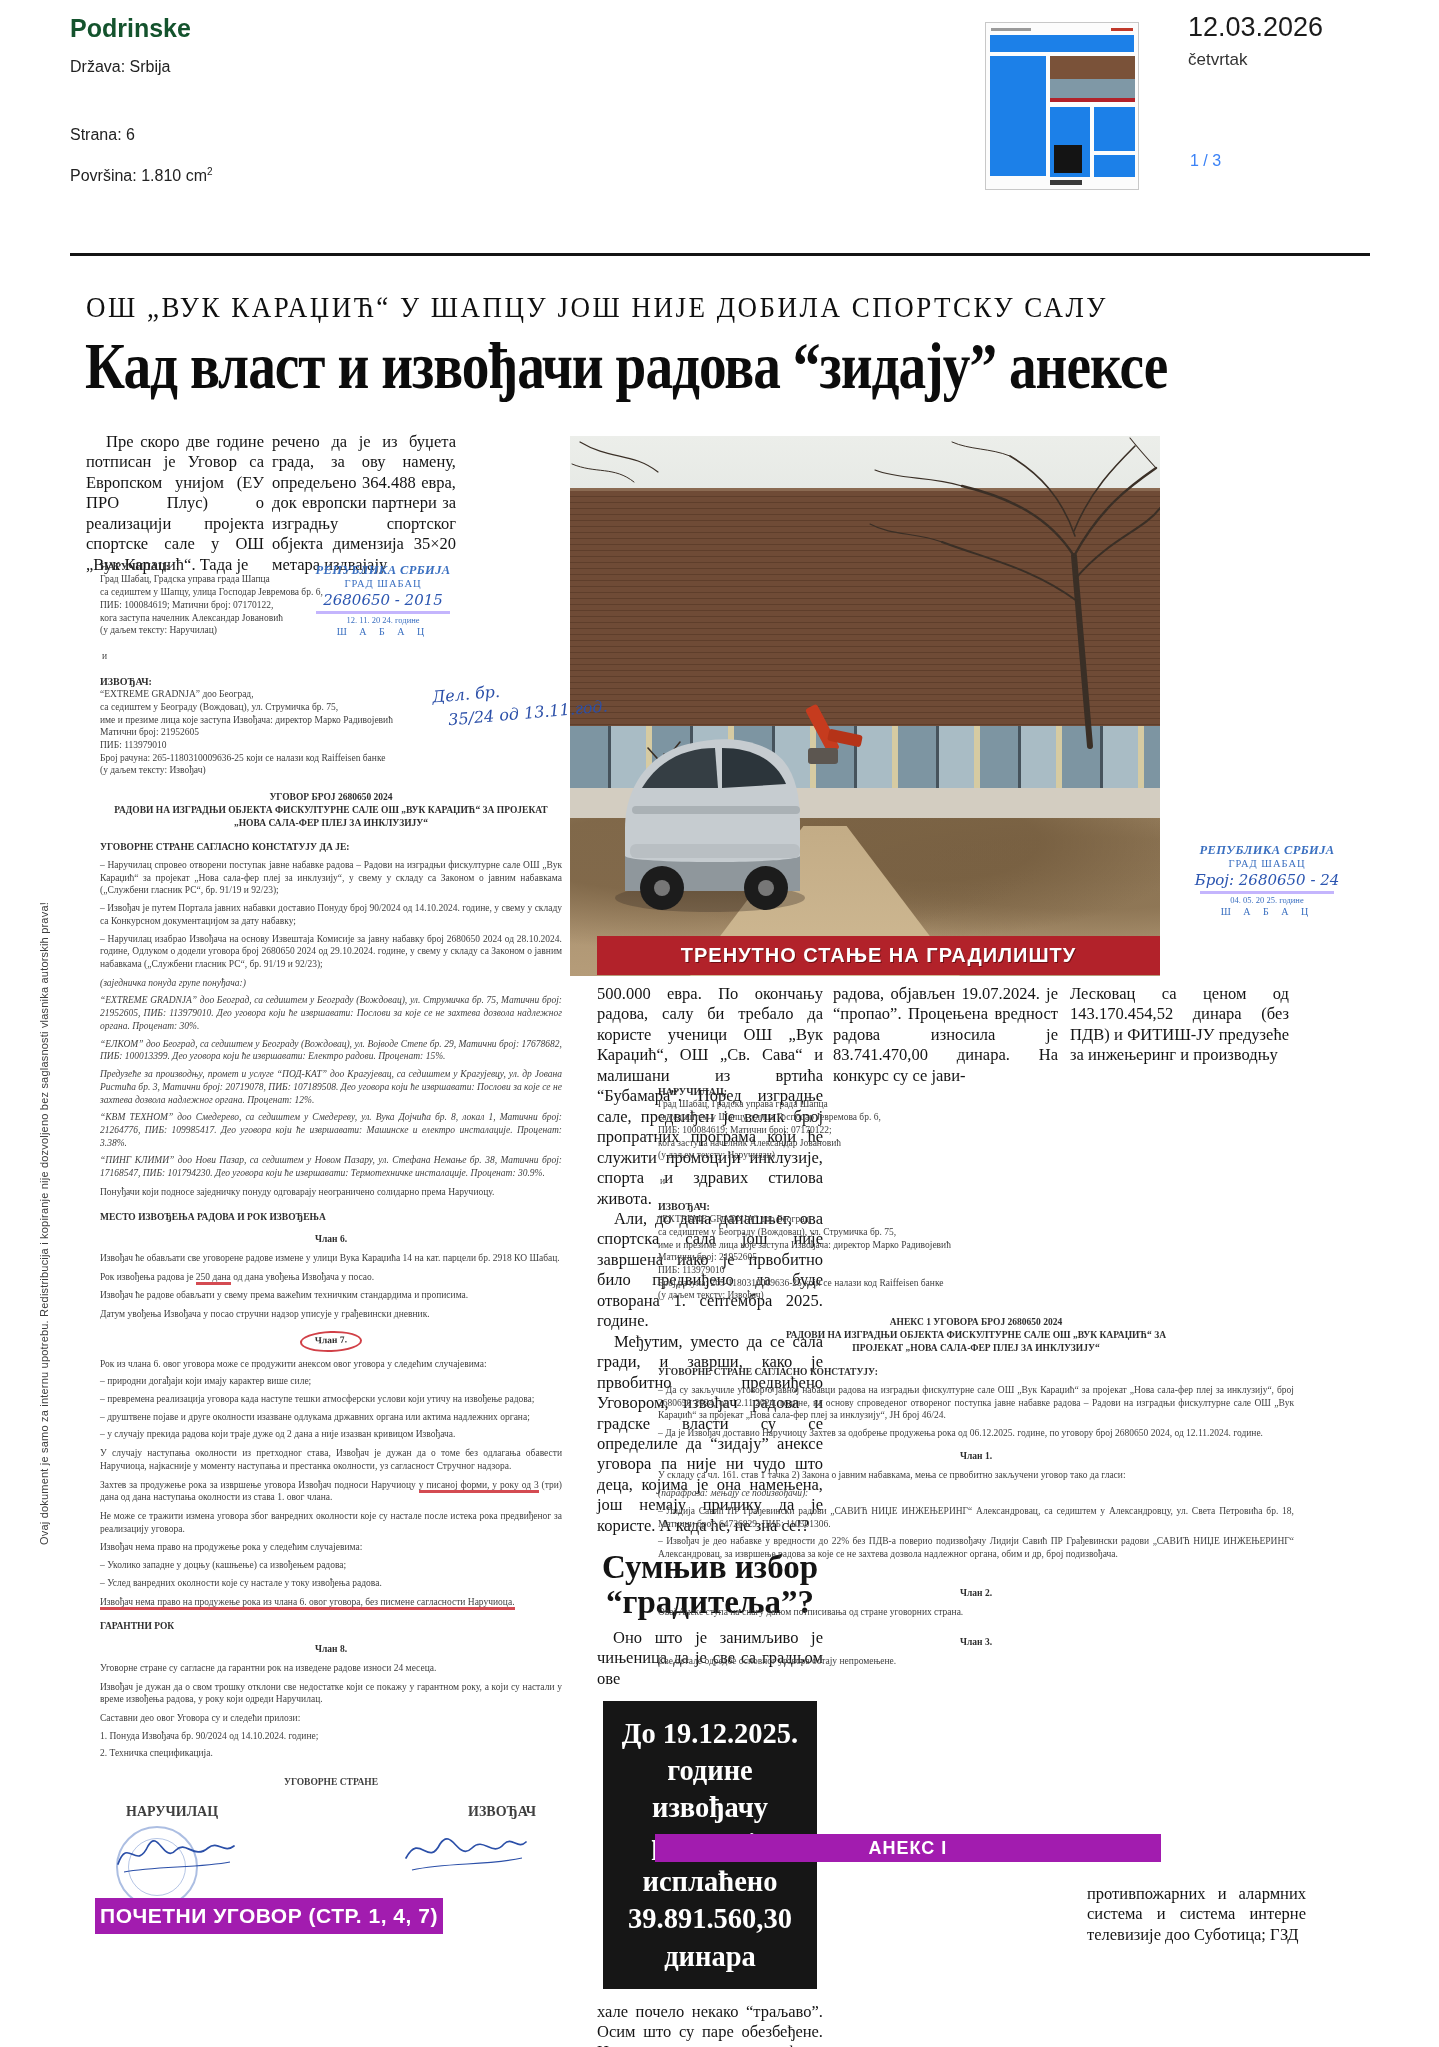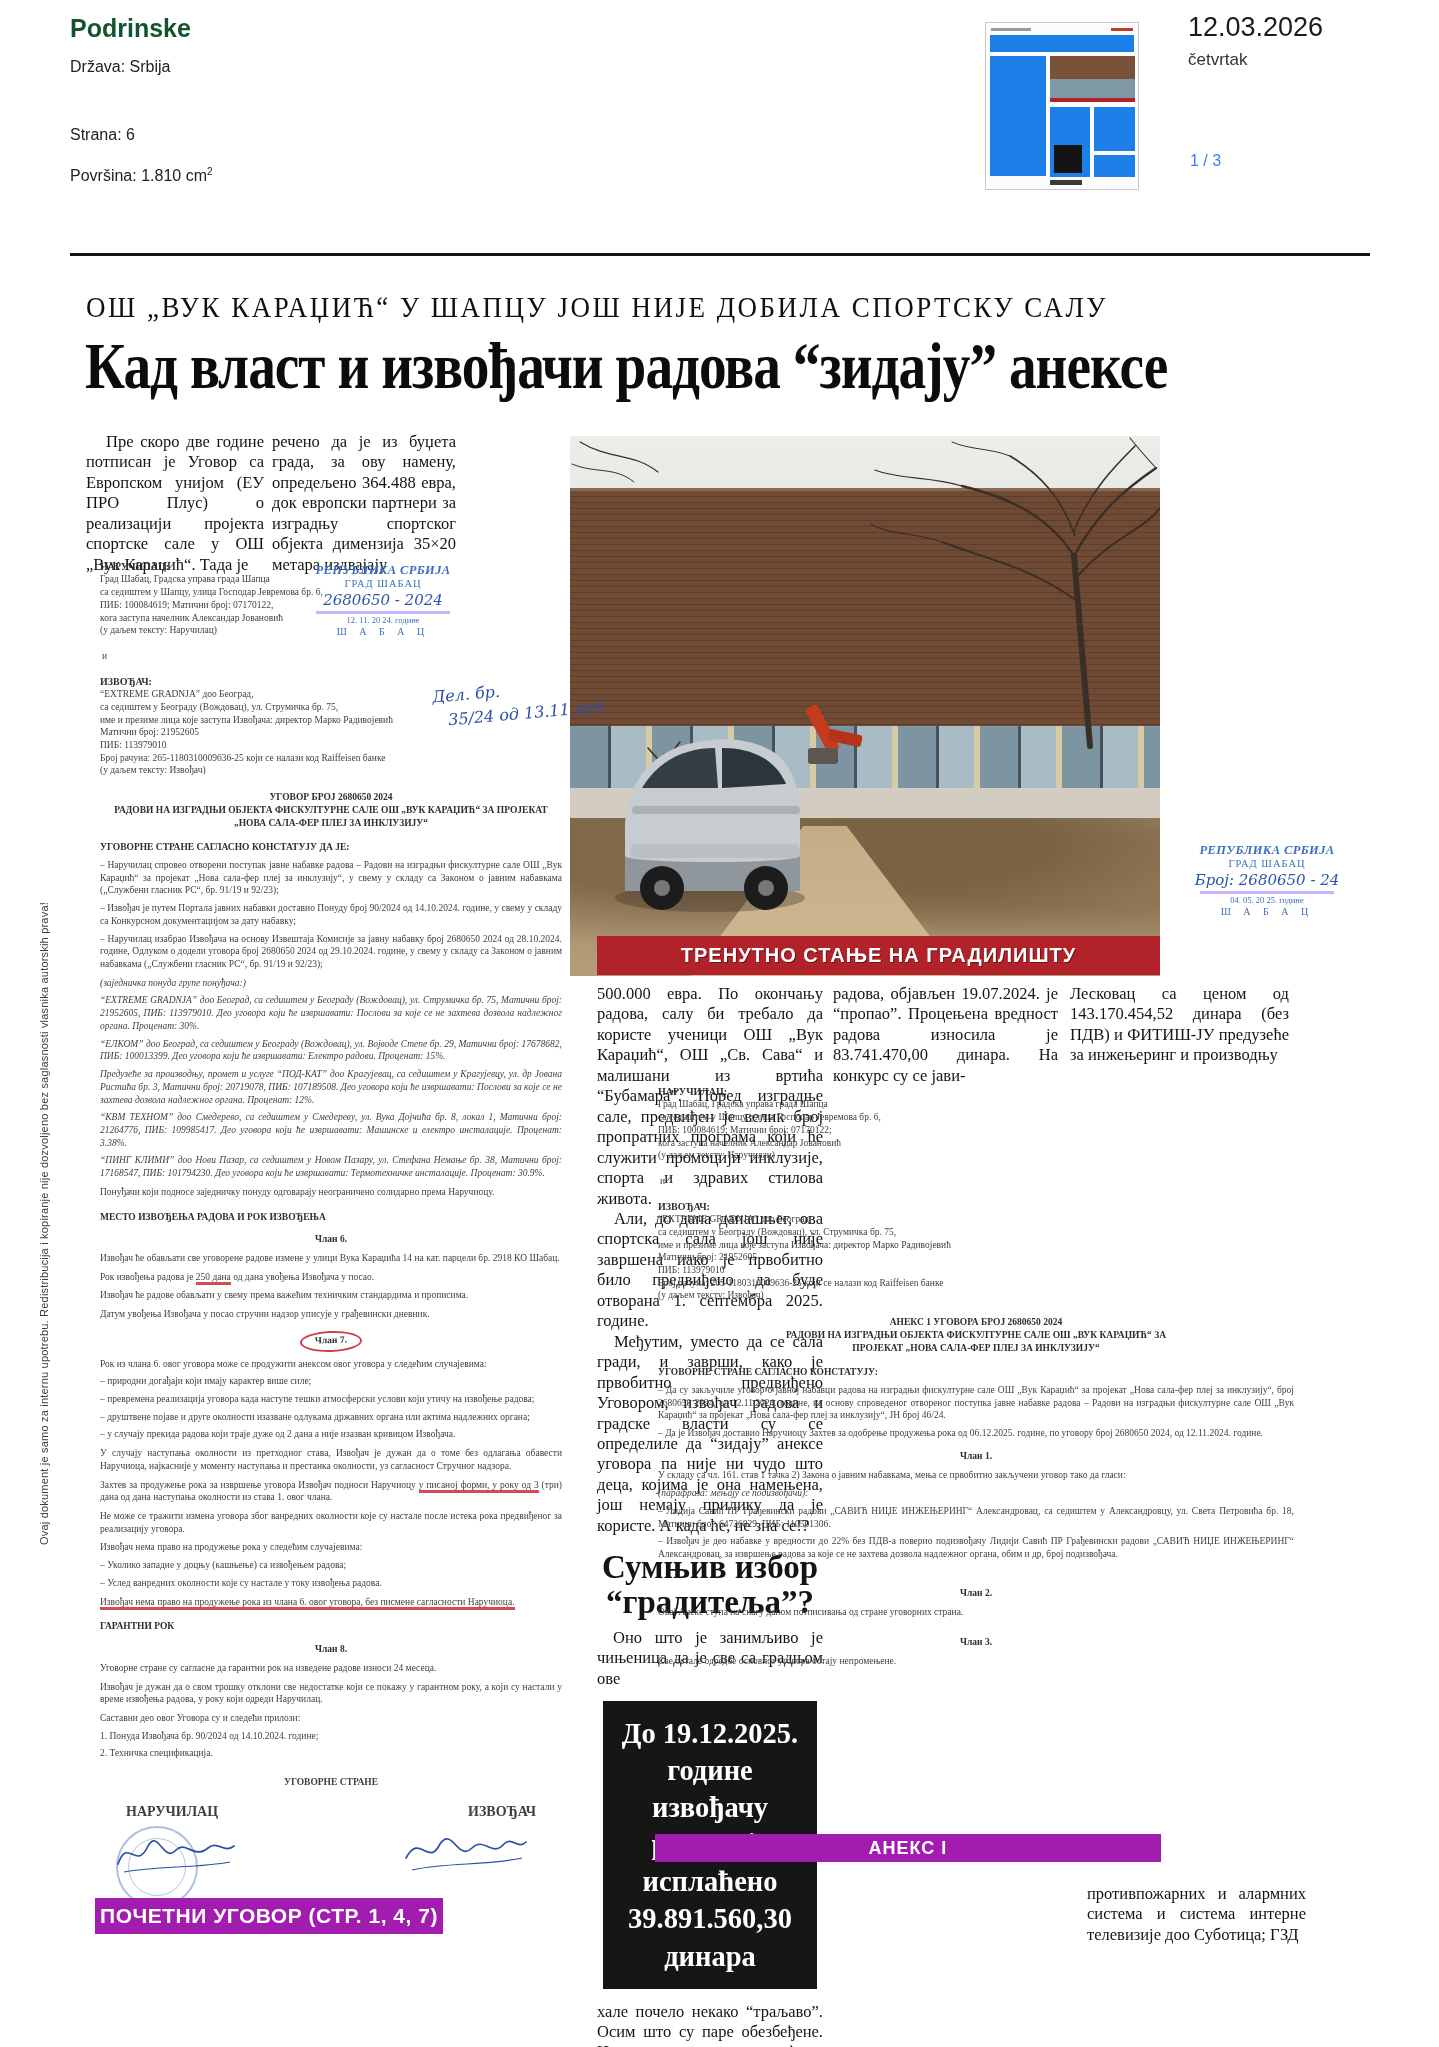--- a/index.html
+++ b/index.html
@@ -224,21 +224,21 @@
   <div class="photo-caption">ТРЕНУТНО СТАЊЕ НА ГРАДИЛИШТУ</div>
 
   <div class="hand-note">
     <div class="hn1">Дел. бр.</div>
     <div class="hn2">35/24 од 13.11.год.</div>
   </div>
 
   <div class="stamp stamp1">
     <div class="s1">РЕПУБЛИКА СРБИЈА</div>
     <div class="s2">ГРАД ШАБАЦ</div>
-    <div class="shand">2680650 - 2024</div>
+    <div class="shand">2680650 - 2015</div>
     <div class="sdate">12. 11. 20 24. године</div>
     <div class="scity">Ш А Б А Ц</div>
   </div>
   <div class="stamp stamp2">
     <div class="s1">РЕПУБЛИКА СРБИЈА</div>
     <div class="s2">ГРАД ШАБАЦ</div>
     <div class="shand">Број: 2680650 - 24</div>
     <div class="sdate">04. 05. 20 25. године</div>
     <div class="scity">Ш А Б А Ц</div>
   </div>

